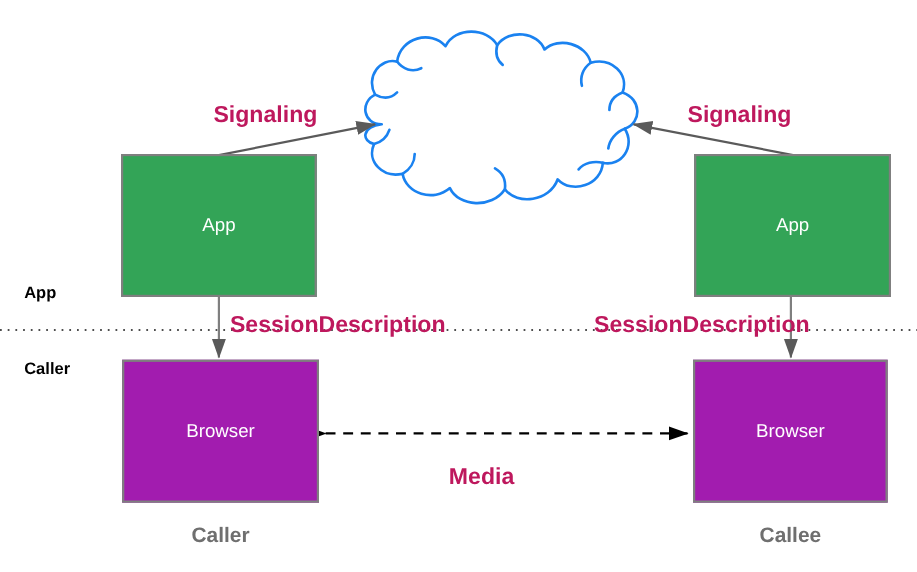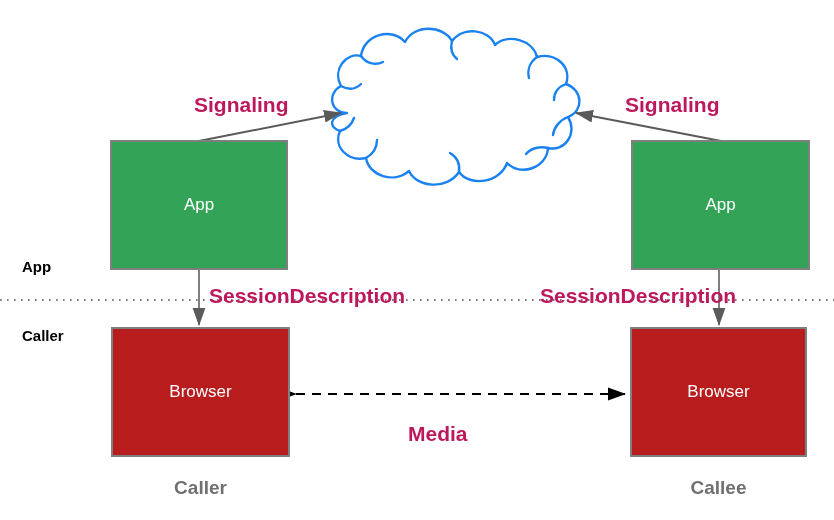--- a/index.html
+++ b/index.html
@@ -33,21 +33,21 @@
     justify-content: center;
     color: #ffffff;
     font-size: 17px;
     font-family: "Liberation Sans", sans-serif;
     font-weight: normal;
   }
   .node-app {
     background: #33a457;
   }
   .node-browser {
-    background: #b91c1c;
+    background: #a21caf;
   }
   .edge-label {
     position: absolute;
     font-size: 21px;
     font-weight: bold;
     color: #be185d;
     white-space: nowrap;
     font-family: "Liberation Sans", sans-serif;
   }
   .side-label {

